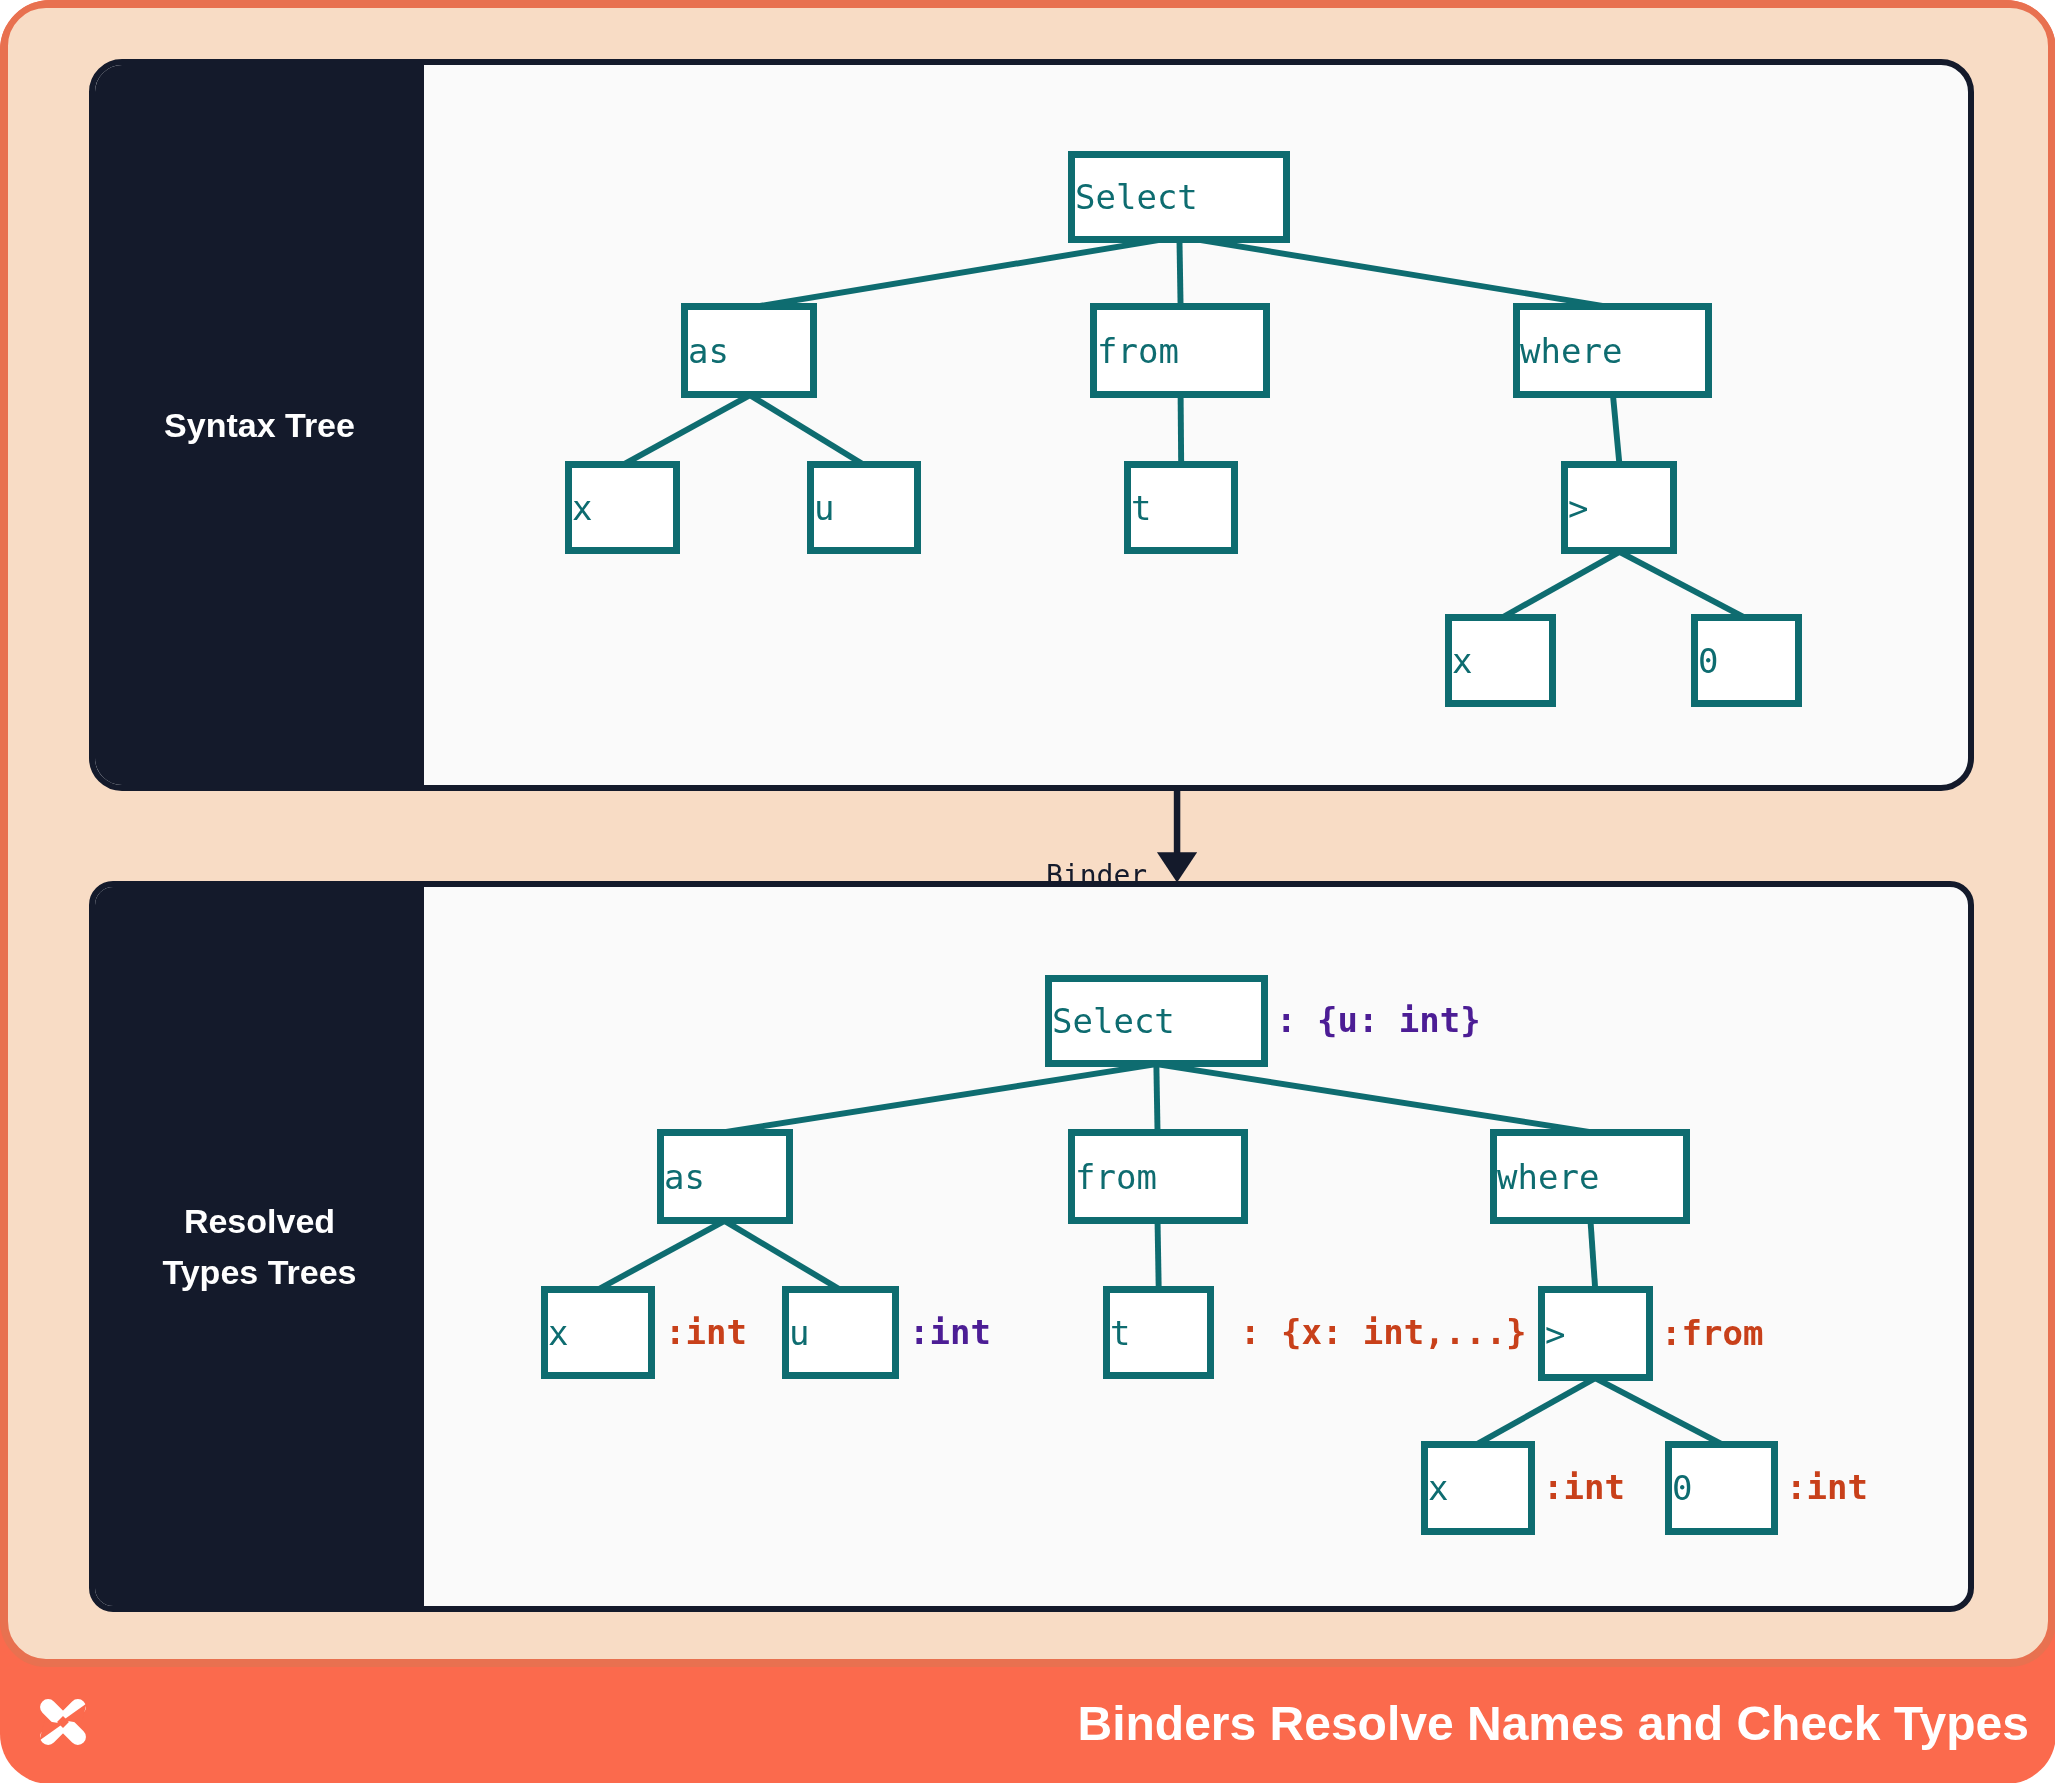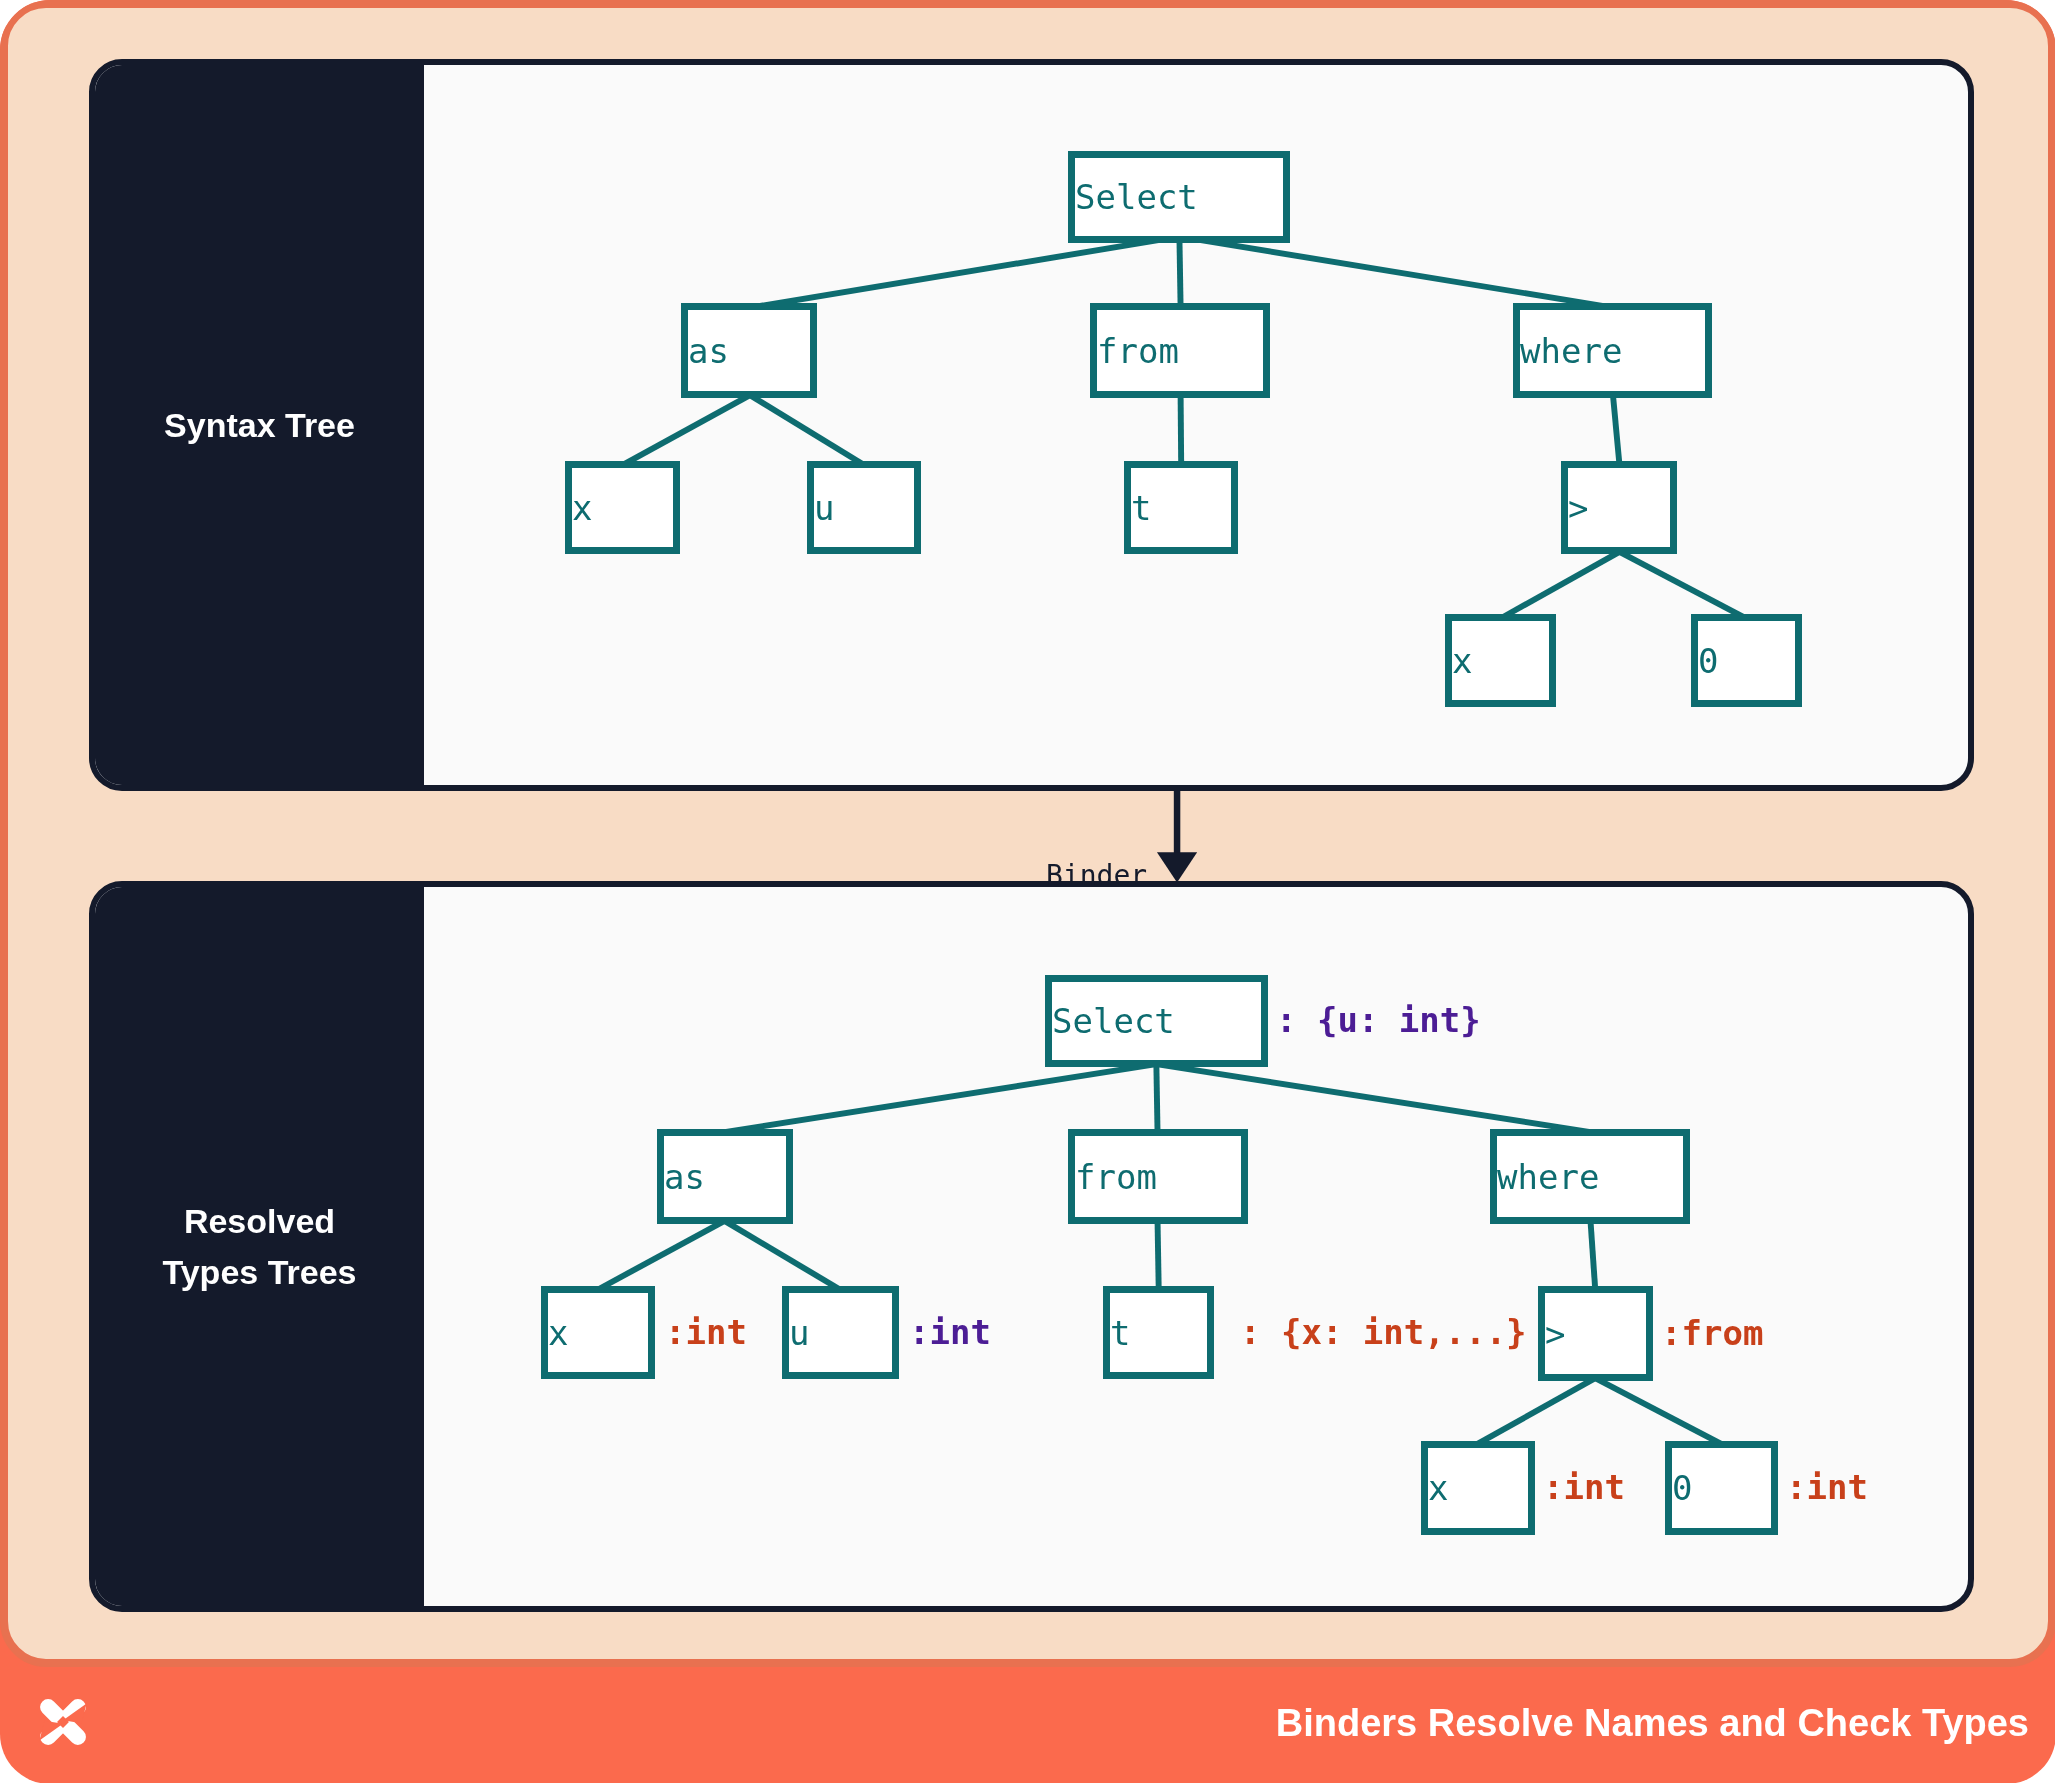--- a/index.html
+++ b/index.html
@@ -30,21 +30,21 @@
     position: absolute;
     left: 89px;
     width: 1885px;
     height: 732px;
     background: #fafafa;
     border: 6.5px solid #141a2b;
     border-radius: 33px;
     overflow: hidden;
   }
   .panel.top { top: 59px; }
-  .panel.bottom { top: 881px; height: 731px; }
+  .panel.bottom { top: 881px; height: 731px; border-radius: 24px; }
 
   .sidebar {
     position: absolute;
     left: 0; top: 0; bottom: 0;
     width: 329px;
     background: #141a2b;
     display: flex;
     flex-direction: column;
     align-items: center;
     justify-content: center;
@@ -104,21 +104,21 @@
     z-index: 3;
     margin-top: 44px;
   }
 
   .footer-title {
     position: absolute;
     right: 27px;
     top: 1723px;
     transform: translateY(-50%);
     color: #ffffff;
-    font-size: 38px;
+    font-size: 48px;
     font-weight: bold;
     white-space: nowrap;
     z-index: 4;
   }
   .logo {
     position: absolute;
     left: 32px;
     top: 1691px;
     width: 62px;
     height: 62px;

